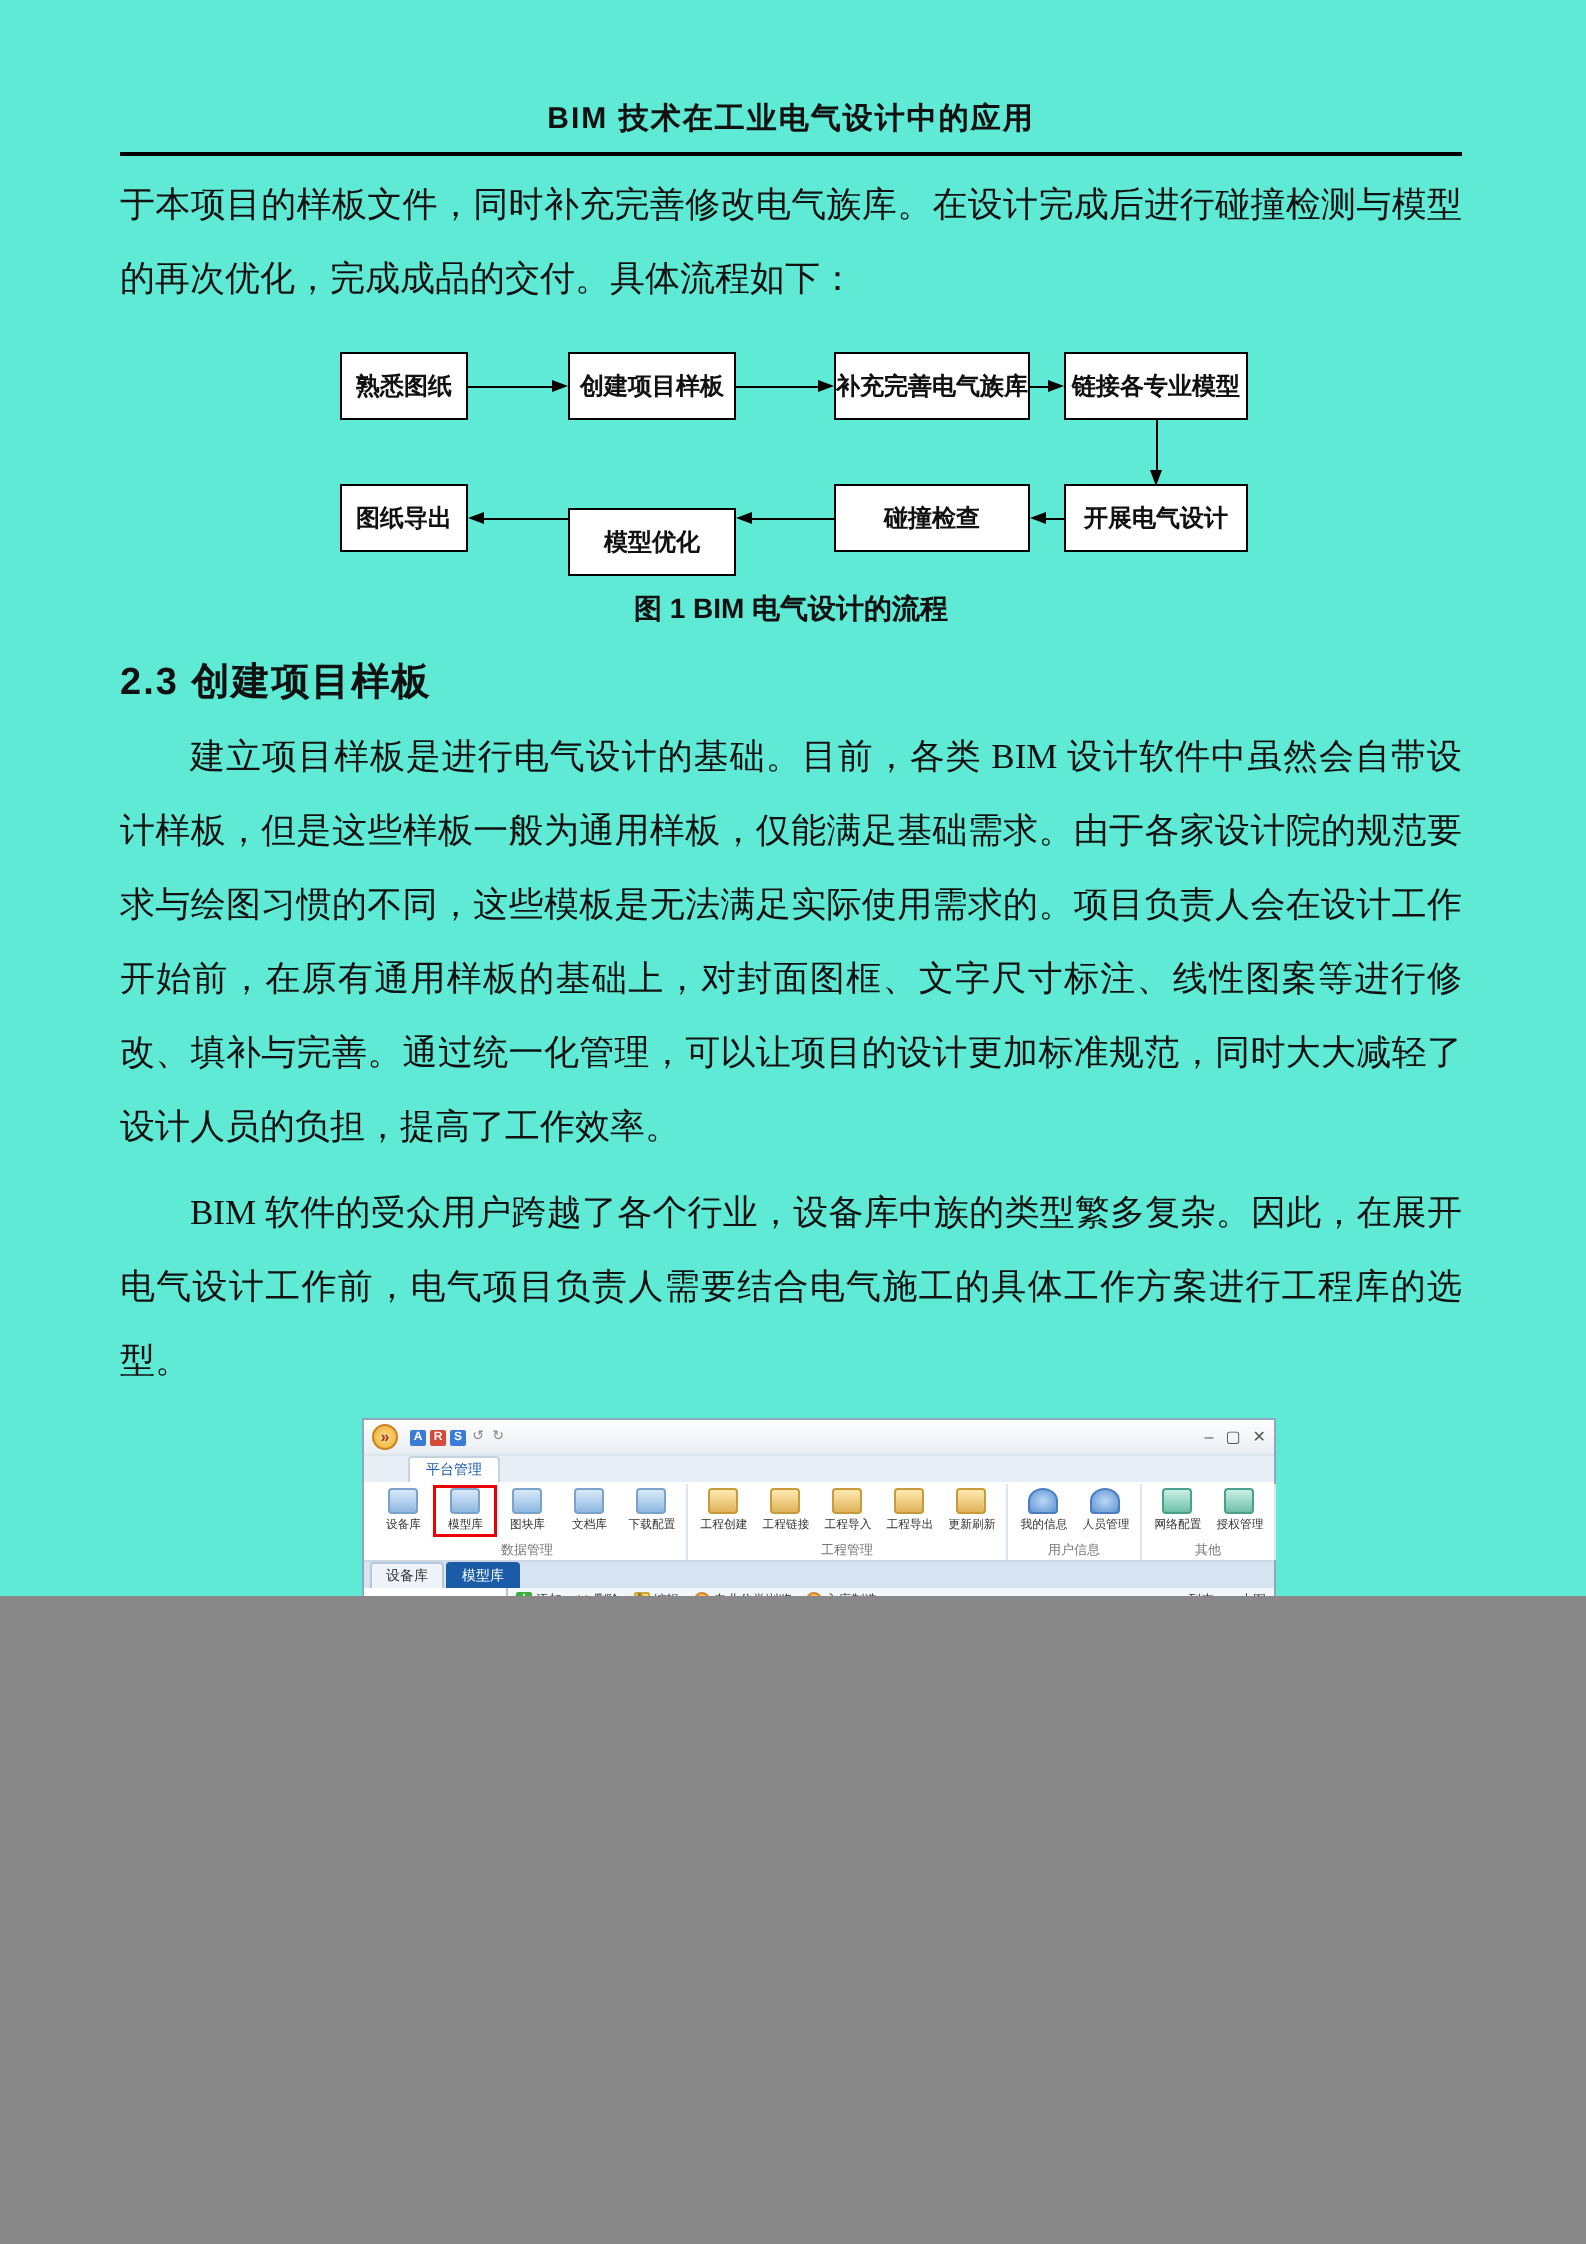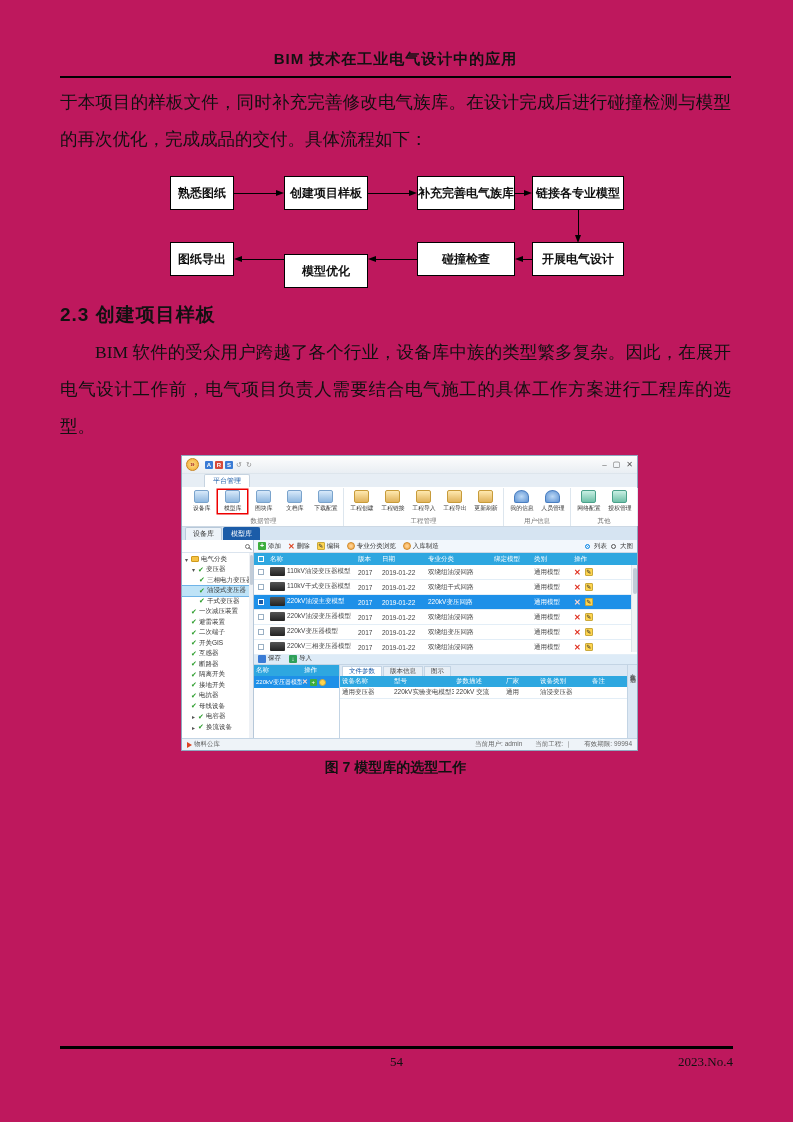--- a/index.html
+++ b/index.html
@@ -1,17 +1,17 @@
 <!DOCTYPE html>
 <html><head>
 <meta charset="utf-8">
 <style>
   * { margin:0; padding:0; box-sizing:border-box; }
   html,body { background:#888; }
-  .page { position:relative; width:793px; height:1122px; background:#be185d; margin:0 auto;
+  .page { position:relative; width:793px; height:798px; background:#5eead4; margin:0 auto;
           font-family:"Liberation Serif", serif; color:#111; overflow:hidden; }
   .content { padding:50px 62px 0 60px; }
 
   .doc-header { text-align:center; font-family:"Liberation Sans",sans-serif;
                 font-size:15px; font-weight:bold; letter-spacing:1px; }
   .header-rule { border-top:2px solid #000; margin-top:7px; }
 
   .para { font-size:17.5px; line-height:37px; text-align:justify; margin-top:6px; }
   .para.indent { text-indent:2em; }
 
@@ -193,22 +193,24 @@
       <div class="fc-line" style="left:518px; top:44px; width:1px; height:26px;"></div>
       <div class="tri tri-d" style="left:515px; top:69px;"></div>
 
       <div class="fc-line" style="left:180px; top:93px; width:44px; height:1px;"></div>
       <div class="tri tri-l" style="left:174px; top:89.5px;"></div>
       <div class="fc-line" style="left:314px; top:93px; width:43px; height:1px;"></div>
       <div class="tri tri-l" style="left:308px; top:89.5px;"></div>
       <div class="fc-line" style="left:461px; top:93px; width:11px; height:1px;"></div>
       <div class="tri tri-l" style="left:455px; top:89.5px;"></div>
     </div>
+    <div class="fig-caption">图 1  BIM 电气设计的流程</div>
 
     <h2 class="sec">2.3  创建项目样板</h2>
+    <div class="para indent">建立项目样板是进行电气设计的基础。目前，各类 BIM 设计软件中虽然会自带设计样板，但是这些样板一般为通用样板，仅能满足基础需求。由于各家设计院的规范要求与绘图习惯的不同，这些模板是无法满足实际使用需求的。项目负责人会在设计工作开始前，在原有通用样板的基础上，对封面图框、文字尺寸标注、线性图案等进行修改、填补与完善。通过统一化管理，可以让项目的设计更加标准规范，同时大大减轻了设计人员的负担，提高了工作效率。</div>
 
     <div class="para indent">BIM 软件的受众用户跨越了各个行业，设备库中族的类型繁多复杂。因此，在展开电气设计工作前，电气项目负责人需要结合电气施工的具体工作方案进行工程库的选型。</div>
 
     <div class="app">
 
       <div class="titlebar">
         <div class="logo">»</div>
         <div class="qat">
           <div class="qat-btn qat-a">A</div>
           <div class="qat-btn qat-r">R</div>

